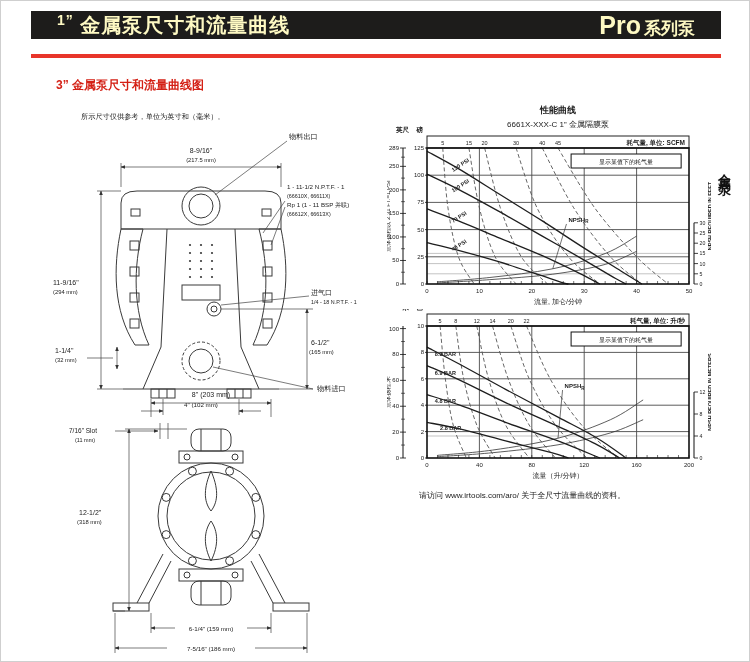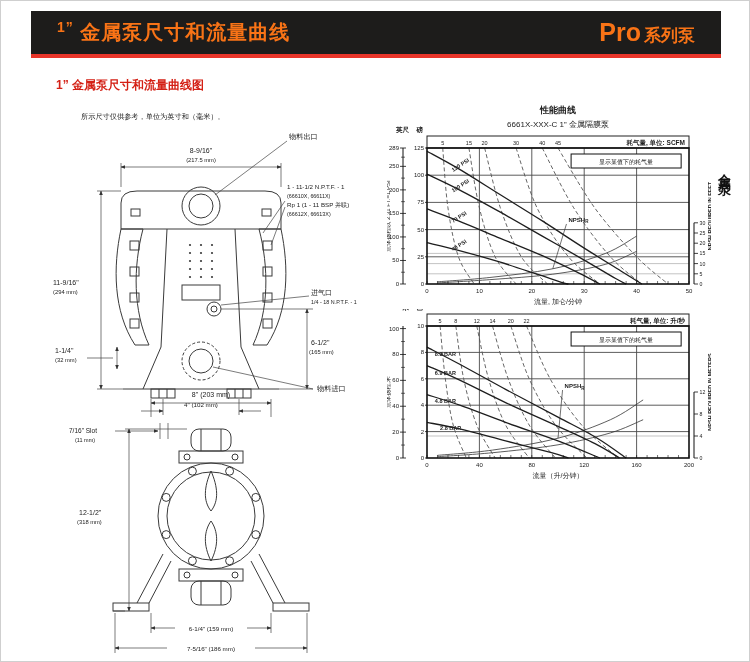--- a/index.html
+++ b/index.html
@@ -1,18 +1,18 @@
 <!DOCTYPE html>
 <html><head>
 <meta charset="utf-8">
 <style>
   html,body{margin:0;padding:0;background:#fff;}
   body{font-family:"Liberation Sans","DejaVu Sans",sans-serif;}
   .page{position:relative;width:748px;height:660px;border:1px solid #cfcfcf;background:#fff;overflow:hidden;}
-  .header{position:absolute;left:30px;top:10px;width:690px;height:43px;background:#1d1c1b;color:#f97316;
+  .header{position:absolute;left:30px;top:10px;width:690px;height:28px;background:#1d1c1b;color:#fef9c3;
           display:flex;align-items:center;justify-content:space-between;padding:4px 26px;box-sizing:border-box;}
   .header .t1{font-size:20px;font-weight:bold;letter-spacing:1px;}
   .header .inch{font-size:14px;vertical-align:top;}
   .header .right{font-size:17px;font-weight:bold;}
   .header .right .en{font-size:25px;margin-right:3px;}
   .red-rule{position:absolute;left:30px;top:53px;width:690px;height:4px;background:#e8352a;}
   .subtitle{position:absolute;left:55px;top:76px;color:#d42015;font-weight:bold;font-size:12px;}
   .side-tab{position:absolute;right:16px;top:162px;writing-mode:vertical-rl;font-weight:bold;font-size:13px;
             letter-spacing:5px;color:#111;}
   .drw{position:absolute;left:50px;top:98px;}
@@ -25,21 +25,21 @@
 
 <div class="page">
 
   <div class="header">
     <span class="t1"><span class="inch">1”</span>
       <span>金属泵尺寸和流量曲线</span></span>
     <span class="right"><span class="en">Pro</span><span>系列泵</span></span>
   </div>
   <div class="red-rule"></div>
 
-  <div class="subtitle">1” 金属泵尺寸和流量曲线图</div>
+  <div class="subtitle">3” 金属泵尺寸和流量曲线图</div>
 
   <div class="side-tab">金属泵</div>
 
   <svg class="drw" width="340" height="560">
     <defs>
       <marker id="ar" viewBox="0 0 10 10" refX="9" refY="5" markerWidth="7" markerHeight="7" orient="auto-start-reverse">
         <path d="M0,1L10,5L0,9z" fill="#333"></path>
       </marker>
     </defs>
 
@@ -440,13 +440,14 @@
         <text x="312.5" y="107" font-size="5.2" text-anchor="start">8</text>
         <line x1="307" y1="127" x2="311" y2="127" stroke="#111" stroke-width="0.8"></line>
         <text x="312.5" y="129" font-size="5.2" text-anchor="start">4</text>
         <line x1="307" y1="149" x2="311" y2="149" stroke="#111" stroke-width="0.8"></line>
         <text x="312.5" y="151" font-size="5.2" text-anchor="start">0</text>
         <text x="325" y="83" font-size="5.5" text-anchor="middle" transform="rotate(-90 325 83)" font-weight="bold">NPSH REQUIRED IN METERS</text>
         <text x="177.55" y="79.03999999999999" font-size="6" text-anchor="start" font-weight="bold">NPSH<tspan dy="1.5" font-size="4.5">R</tspan></text>
         <line x1="175.55" y1="81.03999999999999" x2="171" y2="129.2" stroke="#333" stroke-width="0.7"></line>
       </svg></div>
 
+  <div class="footnote">请访问 www.irtools.com/aro/ 关于全尺寸流量曲线的资料。</div>
 </div>
 
 </body></html>

